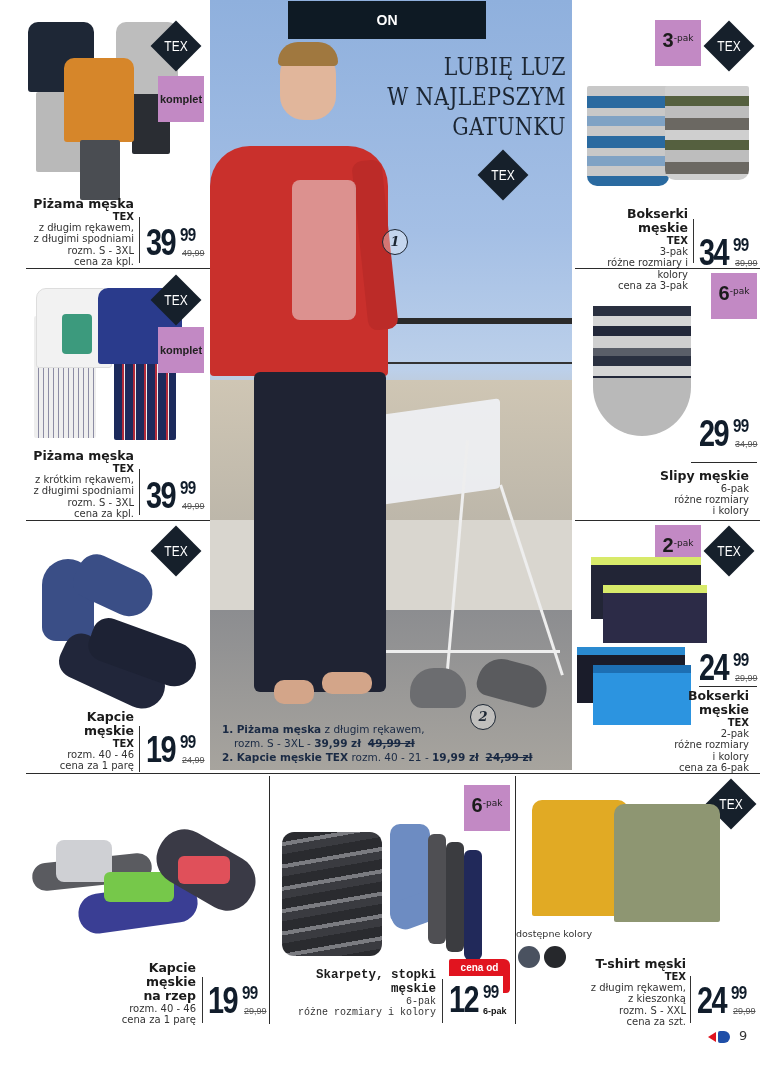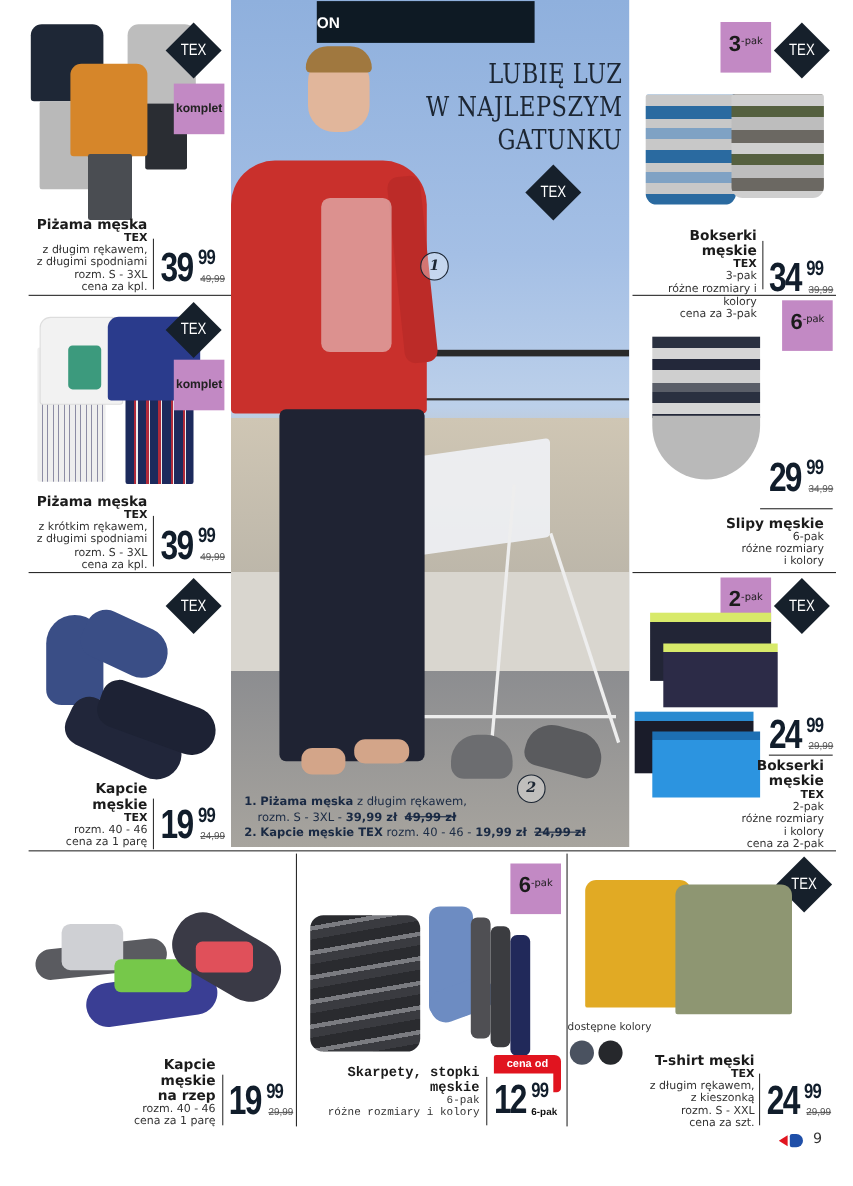--- a/index.html
+++ b/index.html
@@ -34,21 +34,21 @@
   .komplet { position: absolute; width: 46px; height: 46px; background: #c289c4; color: #222; font-family: "Liberation Sans", sans-serif; font-size: 11px; font-weight: bold; line-height: 46px; text-align: center; }
 
   
   .img { position: absolute; }
   .shirt { position: absolute; border-radius: 10px 10px 3px 3px; }
   .pants { position: absolute; border-radius: 2px; }
 
   
   .hero { position: absolute; left: 210px; top: 0; width: 362px; height: 770px; overflow: hidden;
           background: linear-gradient(180deg, #8fb0dd 0%, #a4bfe5 30%, #bcd0ea 48%, #c4c0b8 55%, #9fa4aa 70%, #8c8e8f 85%, #a6a39d 100%); }
-  .hero-bar { position: absolute; left: 78px; top: 1px; width: 198px; height: 38px; background: #0e1a24; color: #fff; font-family: "Liberation Sans", sans-serif; font-weight: bold; font-size: 14px; line-height: 38px; }
+  .hero-bar { position: absolute; left: 78px; top: 1px; width: 198px; height: 38px; background: #0e1a24; color: #fff; font-family: "Liberation Sans", sans-serif; font-weight: bold; font-size: 14px; text-align: center; line-height: 38px; }
   .hero-head { position: absolute; right: 6px; top: 52px; text-align: right; font-family: "DejaVu Serif", serif; color: #1c2633; font-size: 25px; line-height: 1.2; letter-spacing: 0.5px; transform: scaleX(0.82); transform-origin: right top; }
   .circle { position: absolute; width: 26px; height: 26px; border-radius: 50%; border: 1.5px solid #1c2633; background: rgba(255,255,255,0.35); font-family: "DejaVu Serif", serif; font-style: italic; font-weight: bold; font-size: 13px; text-align: center; line-height: 23px; color: #1c2633; }
   .caption { position: absolute; left: 12px; top: 722px; font-size: 10.5px; color: #1a2a44; line-height: 1.35; }
   .caption b { font-weight: bold; }
   .caption s { font-weight: bold; }
 
   .swatch { position: absolute; width: 22px; height: 22px; border-radius: 50%; }
   .cena-od { position: absolute; left: 449px; top: 959px; width: 61px; height: 17px; background: #e1141f; color: #fff; font-family: "Liberation Sans", sans-serif; font-size: 10px; font-weight: bold; text-align: center; line-height: 17px; border-radius: 2px 6px 0 0; }
   .cena-od-tail { position: absolute; left: 503px; top: 965px; width: 7px; height: 28px; background: #e1141f; border-radius: 0 0 4px 0; }
 </style>
@@ -178,21 +178,21 @@
   <div class="tex" style="left:268px;top:150px;">
       <div class="diamond"></div>
       <div class="lbl">TEX</div>
     </div>
   <div class="circle" style="left:172px;top:229px;">1</div>
   <div class="circle" style="left:260px;top:704px;">2</div>
 
   <div class="caption">
     <div><b>1.</b> <b>Piżama męska</b><span> z długim rękawem,</span></div>
     <div style="padding-left:12px;"><span>rozm. S - 3XL - </span><b>39,99 zł</b>&nbsp; <s>49,99 zł</s></div>
-    <div><b>2.</b> <b>Kapcie męskie TEX</b><span> rozm. 40 - 46 - </span><b>19,99 zł</b>&nbsp; <s>24,99 zł</s></div>
+    <div><b>2.</b> <b>Kapcie męskie TEX</b><span> rozm. 40 - 21 - </span><b>19,99 zł</b>&nbsp; <s>24,99 zł</s></div>
   </div>
 </div>
 
 <div class="cell" style="left:575px;top:0;width:200px;height:268px;">
   <div class="pak" style="left:80px;top:20px;"><span class="n">3</span><span class="s">-pak</span></div>
   <div class="tex" style="left:129px;top:21px;">
       <div class="diamond"></div>
       <div class="lbl">TEX</div>
     </div>
   <div class="img" style="left:12px;top:86px;width:165px;height:106px;">
@@ -254,21 +254,21 @@
     <span class="old" style="left:36px;top:24px;">29,99</span>
   </div>
   <div class="hline" style="left:124px;top:165px;width:58px;"></div>
   <div class="ptext" style="right:26px;top:168px;">
     <span class="ptitle">Bokserki</span>
     <span class="ptitle">męskie</span>
     <span class="pbrand">TEX</span>
     <span class="pline">2-pak</span>
     <span class="pline">różne rozmiary</span>
     <span class="pline">i kolory</span>
-    <span class="pline">cena za 2-pak</span>
+    <span class="pline">cena za 6-pak</span>
   </div>
 </div>
 
 <div class="hline" style="left:26px;top:773px;width:734px;"></div>
 <div class="vline" style="left:269px;top:776px;height:248px;"></div>
 <div class="vline" style="left:515px;top:776px;height:248px;"></div>
 
 <div class="cell" style="left:0;top:776px;width:269px;height:250px;">
   <div class="img" style="left:30px;top:52px;width:230px;height:110px;">
     <div style="position:absolute;left:2px;top:30px;width:120px;height:28px;background:#5a5b60;border-radius:14px;transform:rotate(-6deg);"></div>

